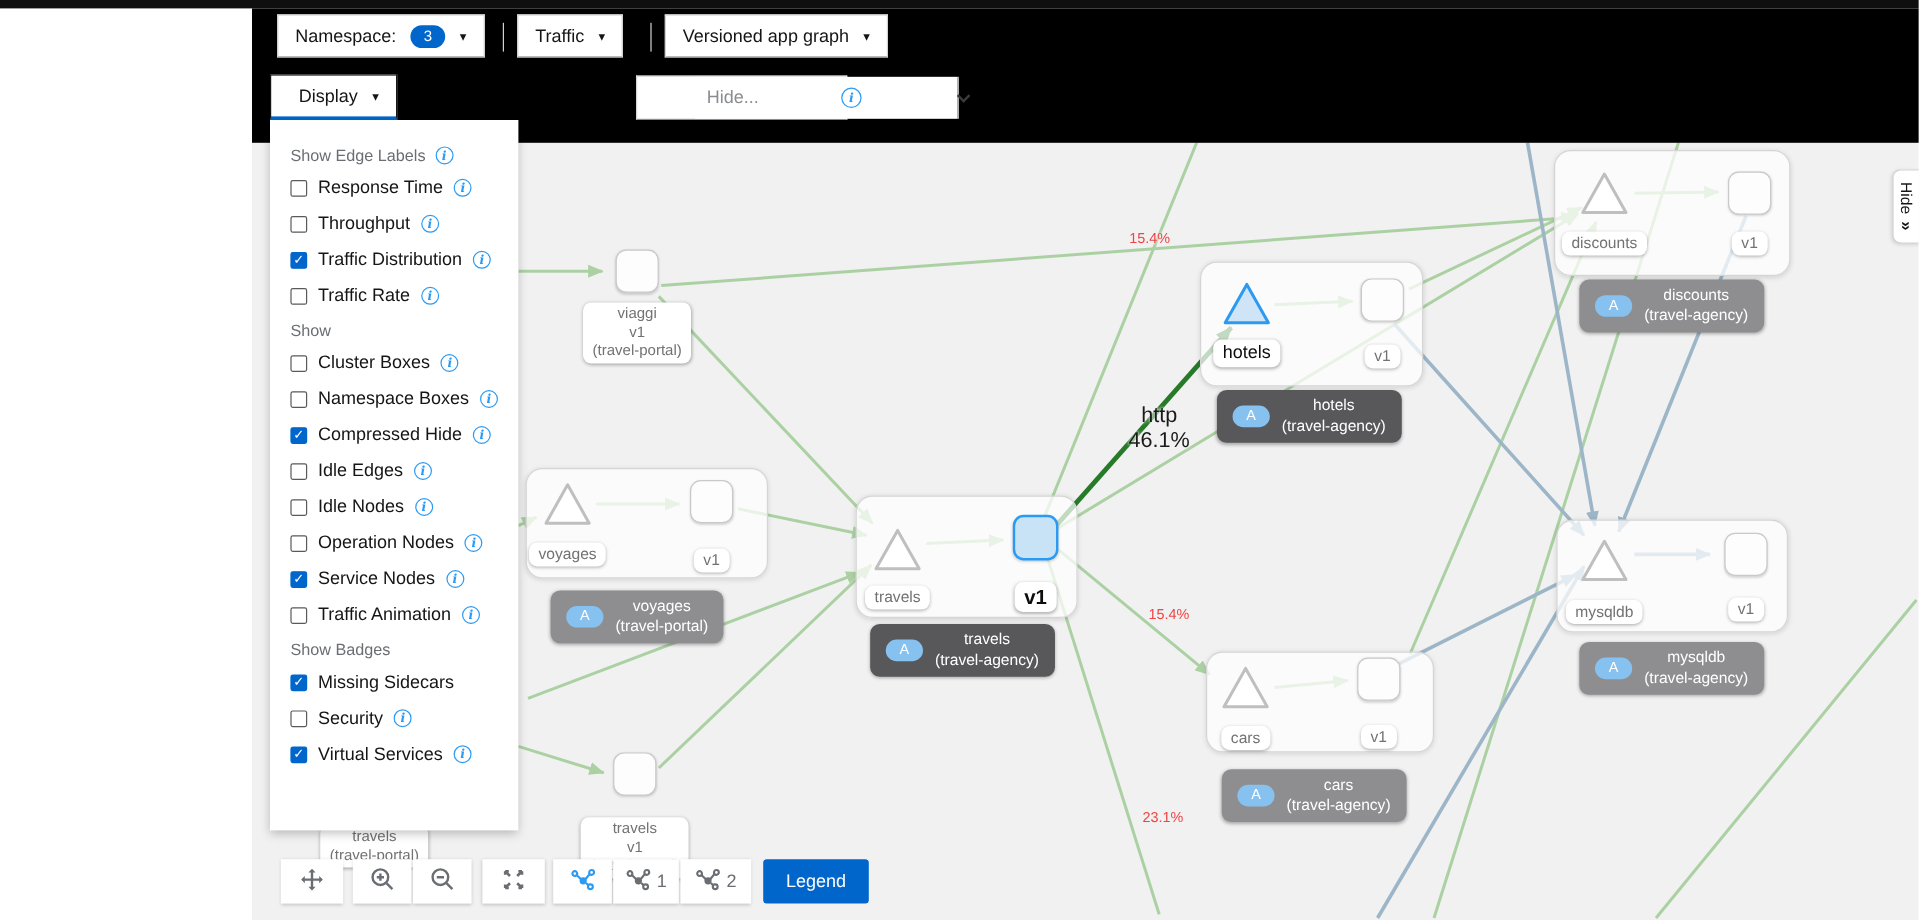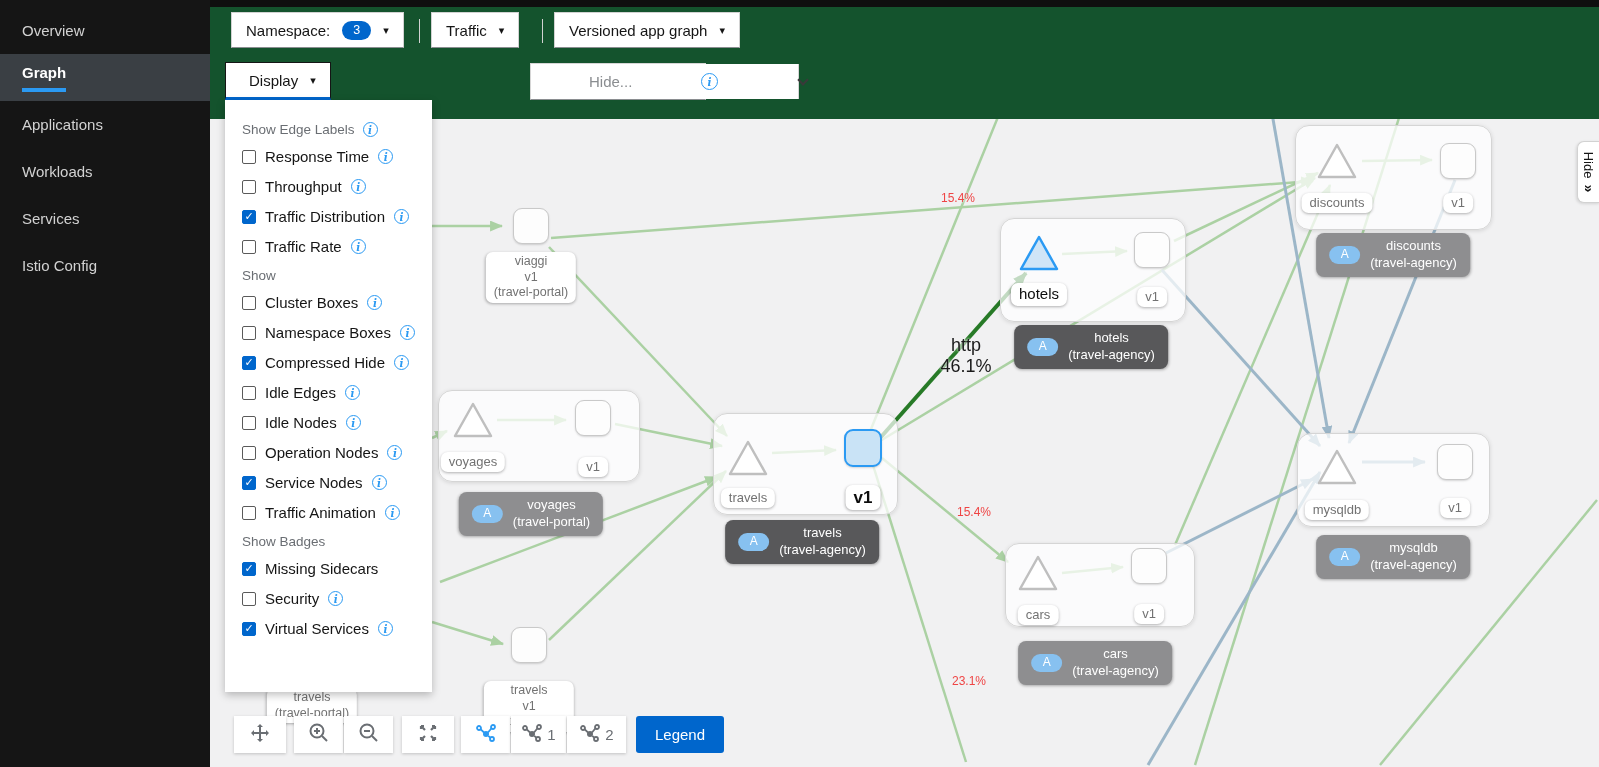--- a/index.html
+++ b/index.html
@@ -12,21 +12,21 @@
 
   
   .sidebar { position:absolute; left:0; top:0; width:210px; height:767px; background:#151515; z-index:20; }
   .sidebar ul { list-style:none; padding-top:7px; }
   .sidebar li { height:47px; display:flex; align-items:center; padding-left:22px;
     color:#d2d2d2; font-size:15px; cursor:pointer; }
   .sidebar li.active { background:#3a3f44; color:#fff; font-weight:700; }
   .sidebar li.active span { border-bottom:4px solid #2b9af3; padding-bottom:7px; }
 
   
-  .toolbar { position:absolute; left:210px; top:7px; right:0; height:112px; background:#14532d; z-index:15; }
+  .toolbar { position:absolute; left:210px; top:7px; right:0; height:112px; background:#000000; z-index:15; }
   .tbtn { position:absolute; background:#fff; border:1px solid #d2d2d2; border-bottom-color:#8a8d90;
     display:flex; align-items:center; gap:12px; padding:0 14px; font-size:15px; color:#151515; cursor:pointer; }
   .caret { font-size:11px; color:#151515; font-family:"DejaVu Sans",sans-serif; }
   .ns-badge { background:#0066cc; color:#fff; border-radius:10px; font-size:12.5px;
     padding:1px 11px; line-height:17px; }
   .vsep { position:absolute; width:1px; height:24px; background:#d2d2d2; }
   .display-btn { border:1px solid #151515; border-bottom:3px solid #0066cc;padding-left:23px; }
   .field { position:absolute; background:#fff; border:1px solid #d6d6d6; border-bottom-color:#8a8d90;
     display:flex; align-items:stretch; }
   .field input { border:0; outline:none; flex:1; font-size:15px; padding:0 10px;
@@ -324,42 +324,20 @@
         <button class="legend-btn" style="left: 636px; top: 716px; width: 88px; height: 37px;">Legend</button>
       </div>
     <div class="hide-tab">
       <span class="rot">
         <span>Hide</span>
         <span class="dbl">»</span>
       </span>
     </div>
   </div>
 
-  <nav class="sidebar">
-    <ul id="sidebar-list">
-        <li>
-          <span>Overview</span>
-        </li>
-        <li class="active">
-          <span>Graph</span>
-        </li>
-        <li>
-          <span>Applications</span>
-        </li>
-        <li>
-          <span>Workloads</span>
-        </li>
-        <li>
-          <span>Services</span>
-        </li>
-        <li>
-          <span>Istio Config</span>
-        </li>
-      </ul>
-  </nav>
 
   <div class="toolbar">
     <div class="tbtn" style="left:21px; top:5px; height:36px;">
       <span>Namespace:</span>
       <span class="ns-badge">3</span>
       <span class="caret">▾</span>
     </div>
     <div class="vsep" style="left:209px; top:12px;"></div>
     <div class="tbtn" style="left:221px; top:5px; height:36px;">
       <span>Traffic</span>

